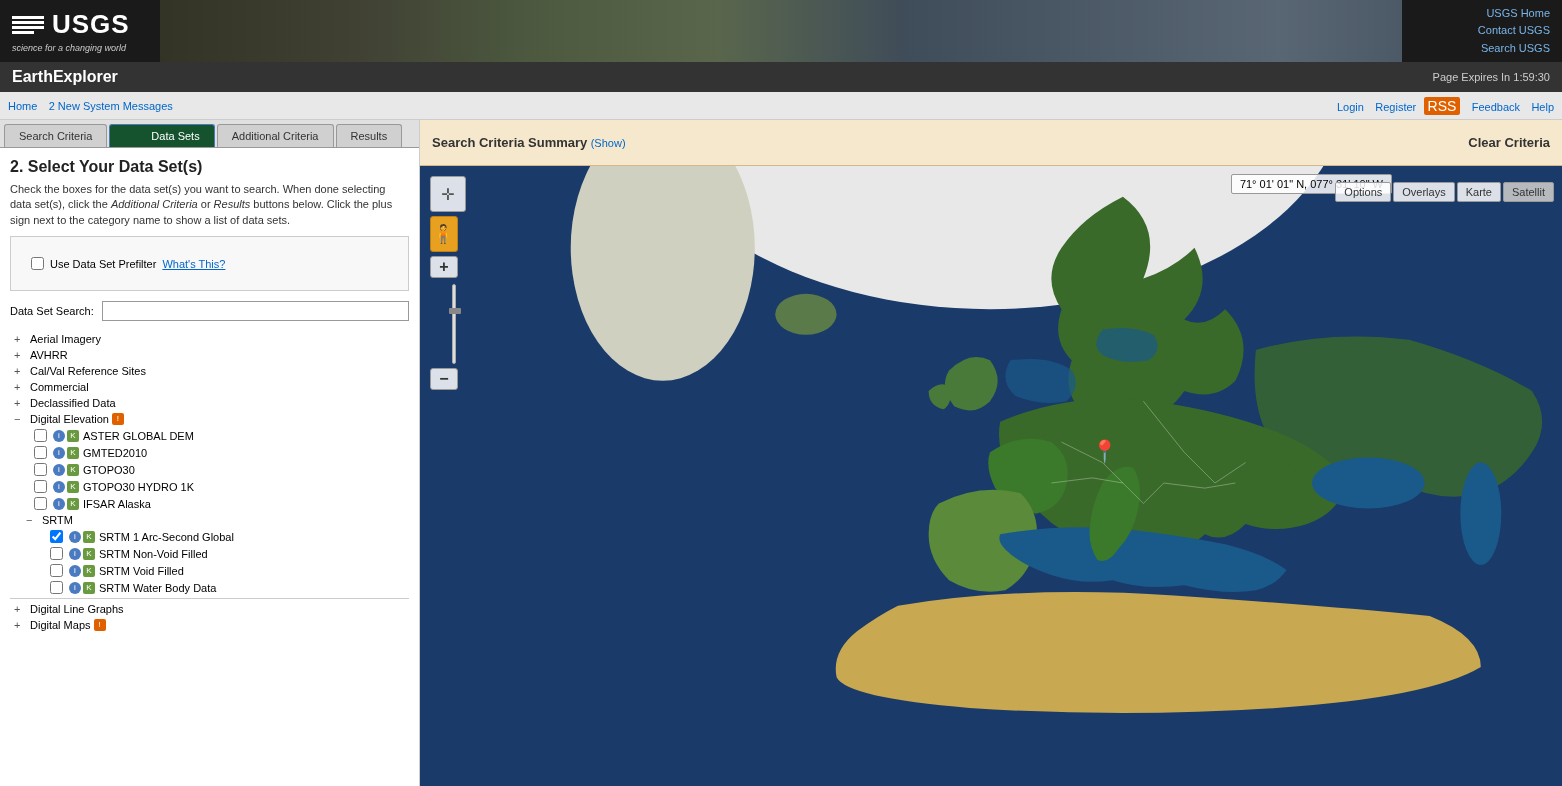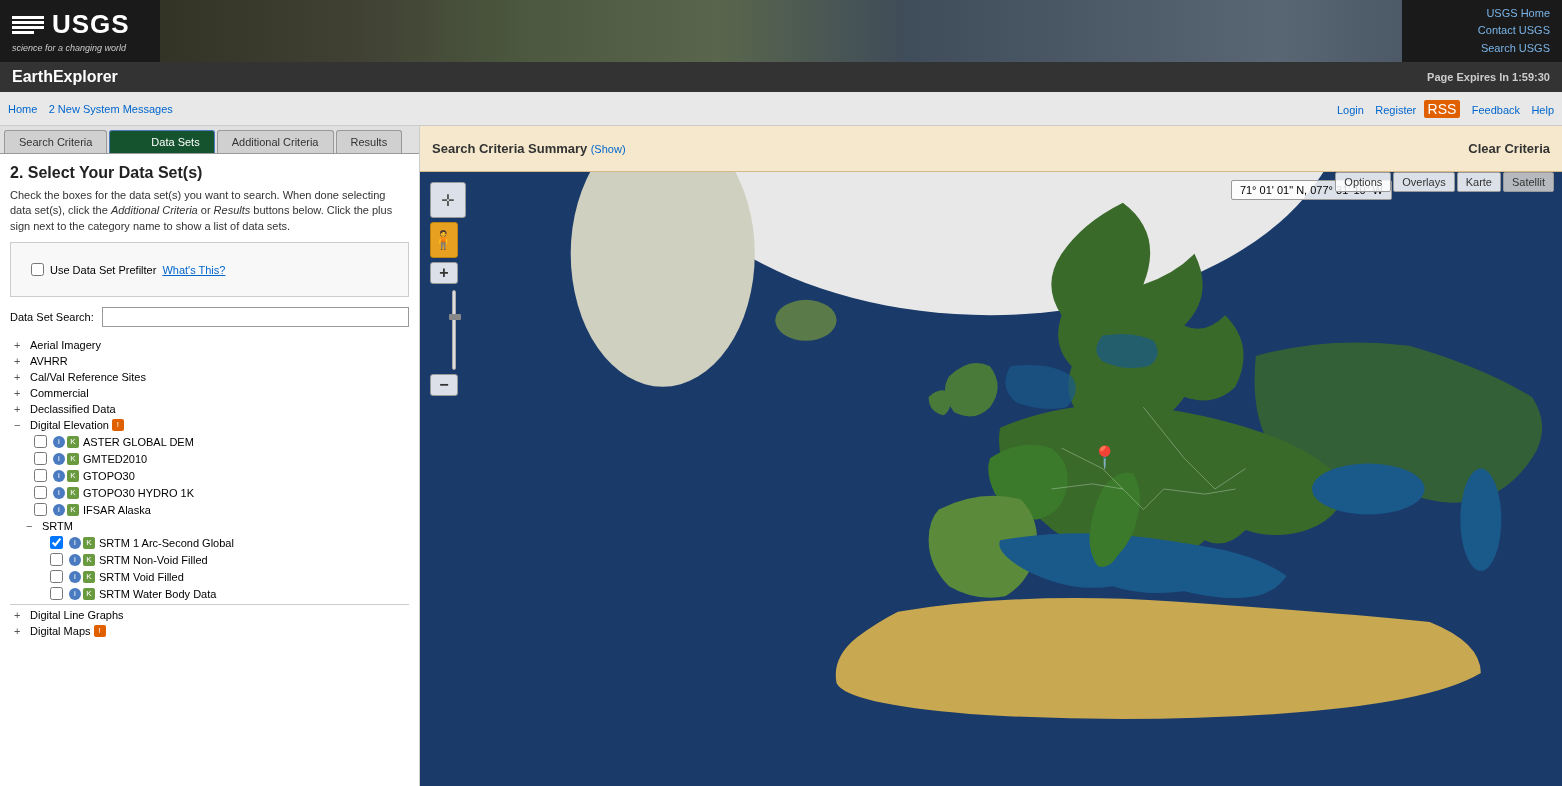--- a/index.html
+++ b/index.html
@@ -65,32 +65,32 @@
       font-size: 16px;
       font-weight: bold;
       padding: 6px 12px;
       display: flex;
       justify-content: space-between;
       align-items: center;
     }
     #app-title-bar .expiry {
       color: #ccc;
       font-size: 11px;
-      font-weight: bold;
+      font-weight: normal;
     }
 
     
     #nav-bar {
       background: #e8e8e8;
       border-bottom: 1px solid #ccc;
       padding: 3px 8px;
       display: flex;
       justify-content: space-between;
       align-items: center;
-      height: 34px;
+      height: 28px;
     }
     #nav-bar .nav-left a {
       color: #0066cc;
       text-decoration: none;
       font-size: 11px;
       margin-right: 8px;
     }
     #nav-bar .nav-right a {
       color: #0066cc;
       text-decoration: none;
@@ -393,21 +393,21 @@
       border: 1px solid #999;
       padding: 3px 8px;
       font-size: 11px;
       border-radius: 2px;
       z-index: 10;
     }
 
     
     #map-options {
       position: absolute;
-      top: 0;
+      top: 16px;
       right: 8px;
       display: flex;
       gap: 2px;
       z-index: 10;
     }
     .map-opt-btn {
       padding: 3px 8px;
       font-size: 11px;
       background: rgba(255,255,255,0.85);
       border: 1px solid #999;

